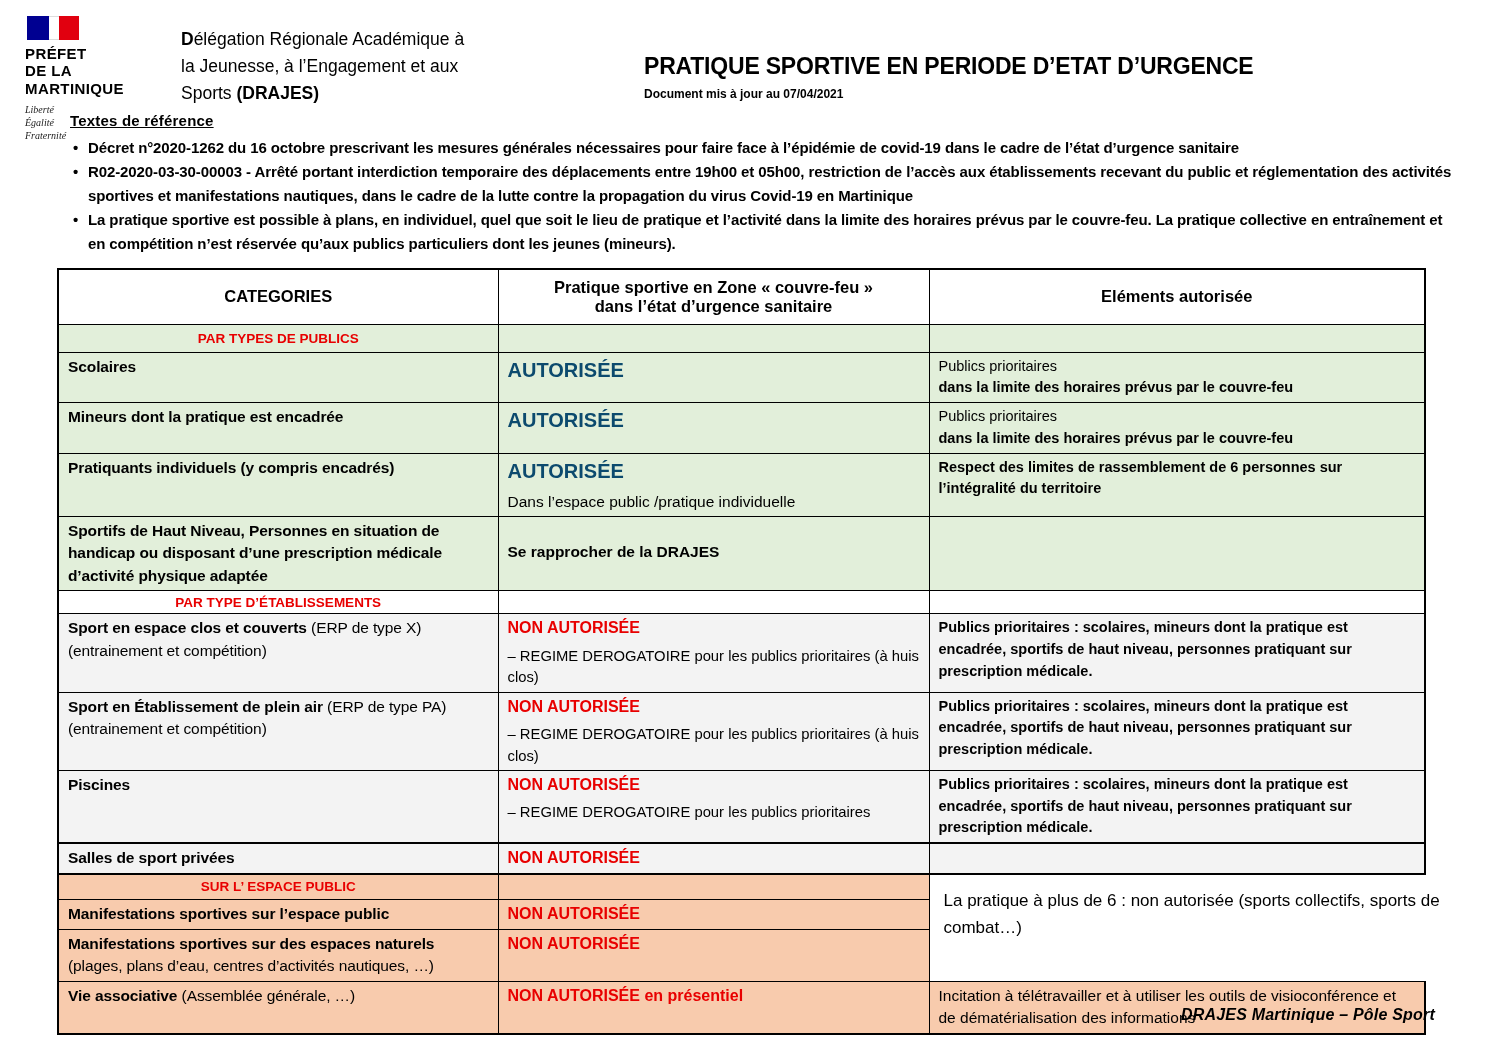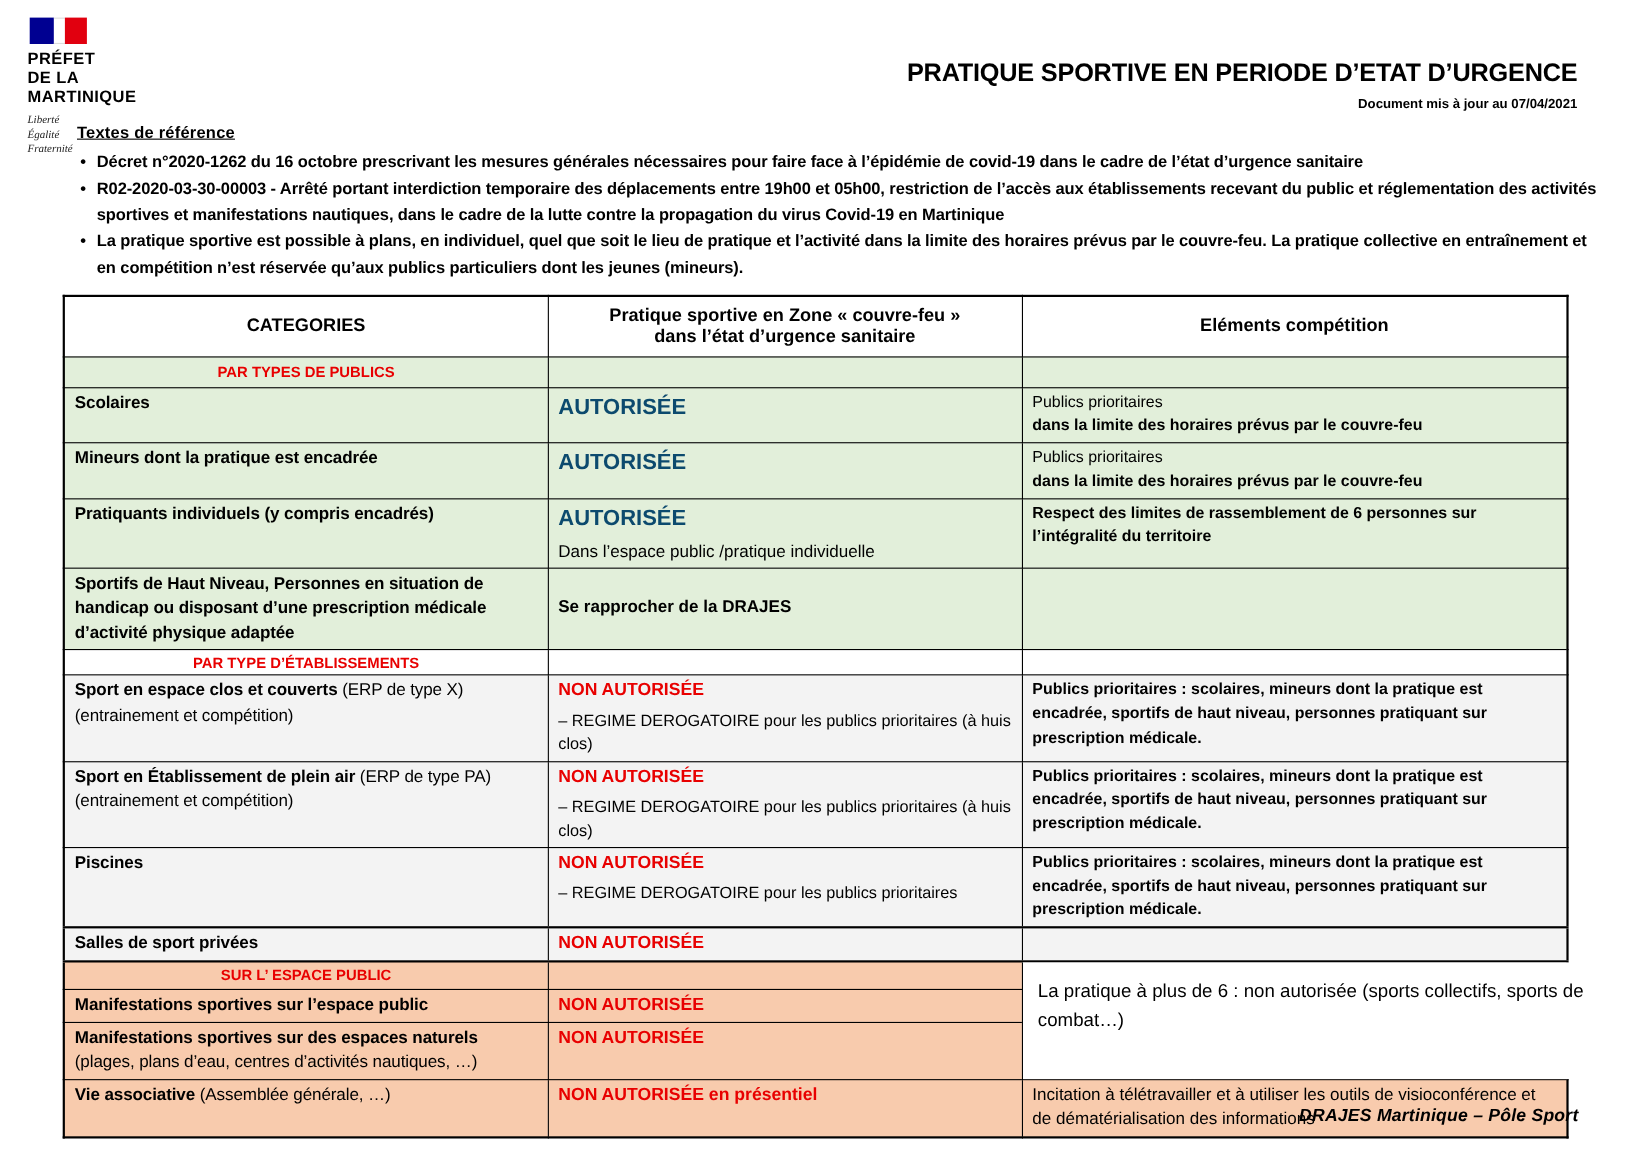--- a/index.html
+++ b/index.html
@@ -14,21 +14,21 @@
   .flag { display:flex; width:52px; height:24px; margin:0 0 5px 2px; }
   .flag .b { width:22px; background:#000091; }
   .flag .w { width:10px; background:#ffffff; border-top:1px solid #ddd; border-bottom:1px solid #ddd; }
   .flag .r { width:20px; background:#e1000f; }
   .logo-name { font-weight:bold; font-size:15px; line-height:1.15; letter-spacing:.4px; }
   .motto { font-family:"Liberation Serif", serif; font-style:italic; font-size:10px; line-height:1.3; margin-top:6px; color:#222; }
 
   .org { position:absolute; left:181px; top:26px; width:330px; font-size:17.5px; line-height:1.55; }
   .org b { font-weight:bold; }
 
-  .title-block { position:absolute; left:624px; top:53px; width:810px; text-align:right; }
+  .title-block { position:absolute; left:644px; top:53px; width:810px; text-align:left; }
   .doc-title { font-size:23px; font-weight:bold; letter-spacing:-.2px; }
   .doc-subtitle { font-size:12px; font-weight:bold; margin-top:7px; }
 
   
   .refs { position:absolute; left:70px; top:112px; width:1390px; }
   .ref-heading { display:inline-block; font-size:15px; font-weight:bold; text-decoration:underline; margin-bottom:7px; letter-spacing:.2px; }
   .ref-list { list-style:none; }
   .ref-list li { position:relative; padding-left:18px; font-size:15px; font-weight:bold; line-height:24px; letter-spacing:-.1px; }
   .ref-list li::before { content:"\2022"; position:absolute; left:3px; }
 
@@ -84,20 +84,25 @@
       <div>DE LA</div>
       <div>MARTINIQUE</div>
     </div>
     <div class="motto">
       <div>Liberté</div>
       <div>Égalité</div>
       <div>Fraternité</div>
     </div>
   </div>
 
+  <div class="org">
+    <div><b>D</b><span>élégation Régionale Académique à</span></div>
+    <div>la Jeunesse, à l’Engagement et aux</div>
+    <div><span>Sports </span><b>(DRAJES)</b></div>
+  </div>
 
   <div class="title-block">
     <div class="doc-title">PRATIQUE SPORTIVE EN PERIODE D’ETAT D’URGENCE</div>
     <div class="doc-subtitle">Document mis à jour au 07/04/2021</div>
   </div>
 
   <div class="refs">
     <span class="ref-heading">Textes de référence</span>
     <ul class="ref-list">
       <li>Décret n°2020-1262 du 16 octobre prescrivant les mesures générales nécessaires pour faire face à l’épidémie de covid-19 dans le cadre de l’état d’urgence sanitaire</li>
@@ -112,21 +117,21 @@
         <col style="width:431px">
         <col style="width:496px">
       </colgroup>
     <thead>
       <tr style="height:55px">
         <th>CATEGORIES</th>
         <th>
           <div>Pratique sportive en Zone « couvre-feu »</div>
           <div>dans l’état d’urgence sanitaire</div>
         </th>
-        <th>Eléments compétition</th>
+        <th>Eléments autorisée</th>
       </tr>
     </thead>
     <tbody>
       <tr class="green" style="height:28px">
         <td class="section-label">PAR TYPES DE PUBLICS</td>
         <td></td>
         <td></td>
       </tr>
       <tr class="green" style="height:44px">
         <td class="cat">Scolaires</td>

